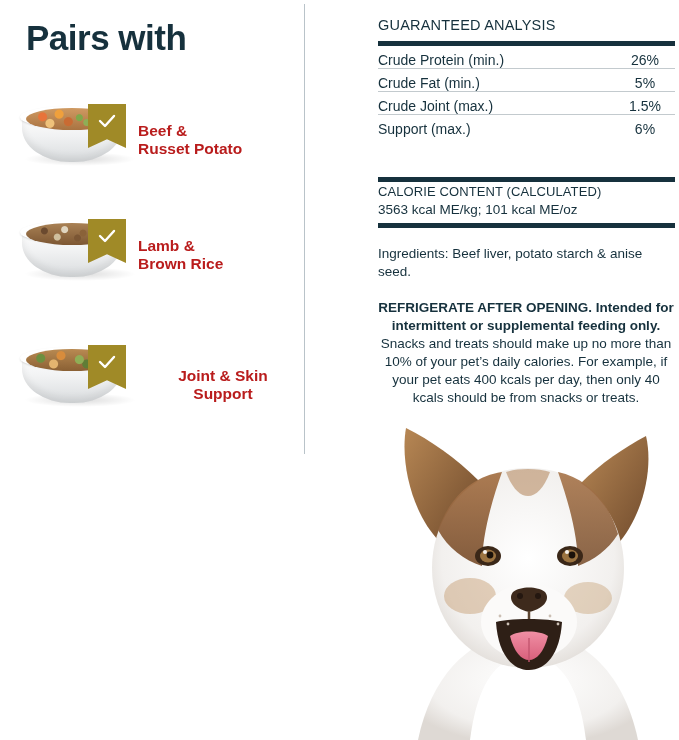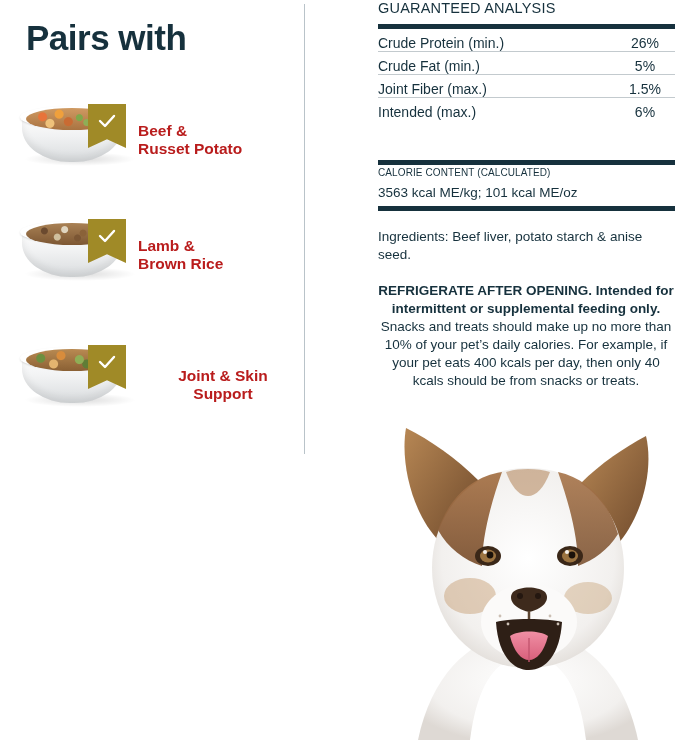--- a/index.html
+++ b/index.html
@@ -164,21 +164,21 @@
     font-weight: bold;
     line-height: 18px;
     color: #b91c1c;
   }
   .pair-3 .pair-label { top: 30px; }
 
   
   .right-col {
     position: absolute;
     left: 378px;
-    top: 0;
+    top: 17px;
     width: 301px;
     height: 576px;
   }
 
   .ga-title {
     position: absolute;
     left: 0;
     top: 0;
     font-size: 14.5px;
     letter-spacing: 0.2px;
@@ -220,21 +220,21 @@
     top: 160px;
     width: 297px;
     height: 5px;
     background: #16313d;
   }
 
   .calorie-head {
     position: absolute;
     left: 0;
     top: 167px;
-    font-size: 10px;
+    font-size: 13px;
     letter-spacing: 0.1px;
   }
   .calorie-body {
     position: absolute;
     left: 0;
     top: 185px;
     font-size: 13.5px;
   }
 
   .rule-thick-bot {
@@ -361,25 +361,25 @@
       <tbody>
           <tr>
         <td>Crude Protein (min.)</td>
         <td class="val">26%</td>
       </tr>
       <tr>
         <td>Crude Fat (min.)</td>
         <td class="val">5%</td>
       </tr>
       <tr>
-        <td>Joint Fiber (max.)</td>
+        <td>Crude Joint (max.)</td>
         <td class="val">1.5%</td>
       </tr>
       <tr>
-        <td>Intended (max.)</td>
+        <td>Support (max.)</td>
         <td class="val">6%</td>
       </tr>
     </tbody>
       </table>
 
     <div class="rule-thick-mid"></div>
     <div class="calorie-head">CALORIE CONTENT (CALCULATED)</div>
     <div class="calorie-body">3563 kcal ME/kg; 101 kcal ME/oz</div>
     <div class="rule-thick-bot"></div>
 

